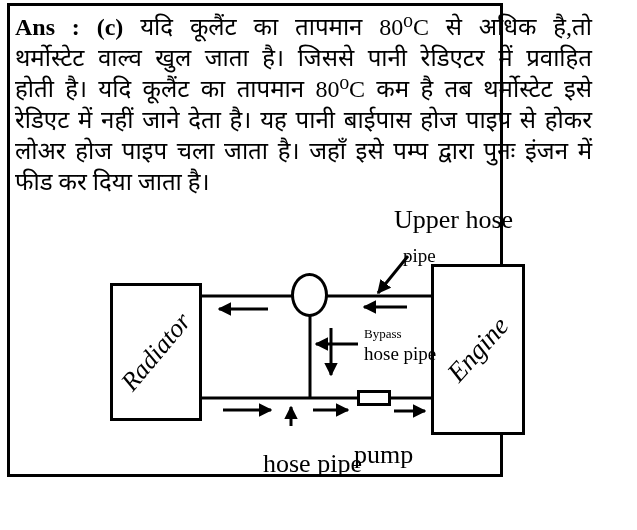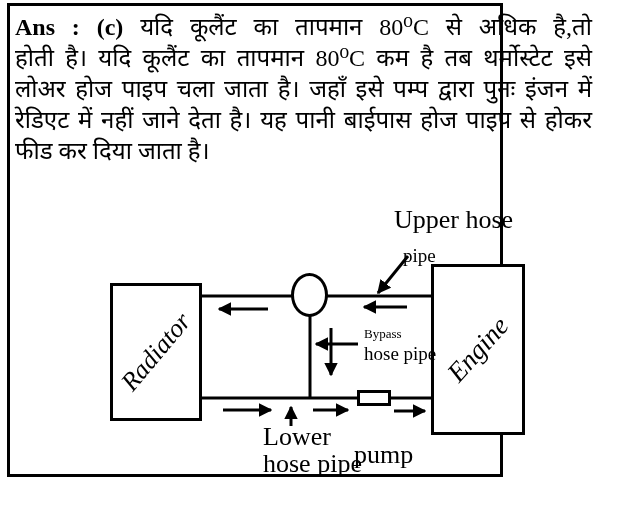--- a/index.html
+++ b/index.html
@@ -58,23 +58,24 @@
 <body>
 
 <div class="page">
   <div class="frame">
 
     <div class="anstext">
       <div class="ansline">
         <span class="bold">Ans : (c)</span>
         <span>यदि कूलैंट का तापमान 80⁰C से अधिक है,तो</span>
       </div>
+      <div class="ansline">थर्मोस्टेट वाल्व खुल जाता है। जिससे पानी रेडिएटर में प्रवाहित</div>
       <div class="ansline">होती है। यदि कूलैंट का तापमान 80⁰C कम है तब थर्मोस्टेट इसे</div>
+      <div class="ansline">रेडिएट में नहीं जाने देता है। यह पानी बाईपास होज पाइप से होकर</div>
       <div class="ansline">लोअर होज पाइप चला जाता है। जहाँ इसे पम्प द्वारा पुनः इंजन में</div>
-      <div class="ansline">रेडिएट में नहीं जाने देता है। यह पानी बाईपास होज पाइप से होकर</div>
       <div class="ansline last">फीड कर दिया जाता है।</div>
     </div>
 
     <div class="figure">
 
       <svg class="pipes" width="637" height="530" viewBox="0 0 637 530">
         <defs>
           <marker id="ah" viewBox="0 0 10 10" refX="9" refY="5" markerWidth="4.6" markerHeight="4.6" orient="auto-start-reverse">
             <path d="M0,0 L10,5 L0,10 z" fill="#000"></path>
           </marker>
@@ -103,18 +104,17 @@
       </div>
 
       <div class="thermostat"></div>
       <div class="pumpbox"></div>
 
       <div class="lbl lbl-upper1">Upper hose</div>
       <div class="lbl lbl-upper2">pipe</div>
       <div class="lbl lbl-byp1">Bypass</div>
       <div class="lbl lbl-byp2">hose pipe</div>
       <div class="lbl lbl-pump">pump</div>
-      <div class="lbl lbl-lower1">Lower</div>
       <div class="lbl lbl-lower2">hose pipe</div>
     </div>
 
   </div>
 </div>
 
 </body></html>

